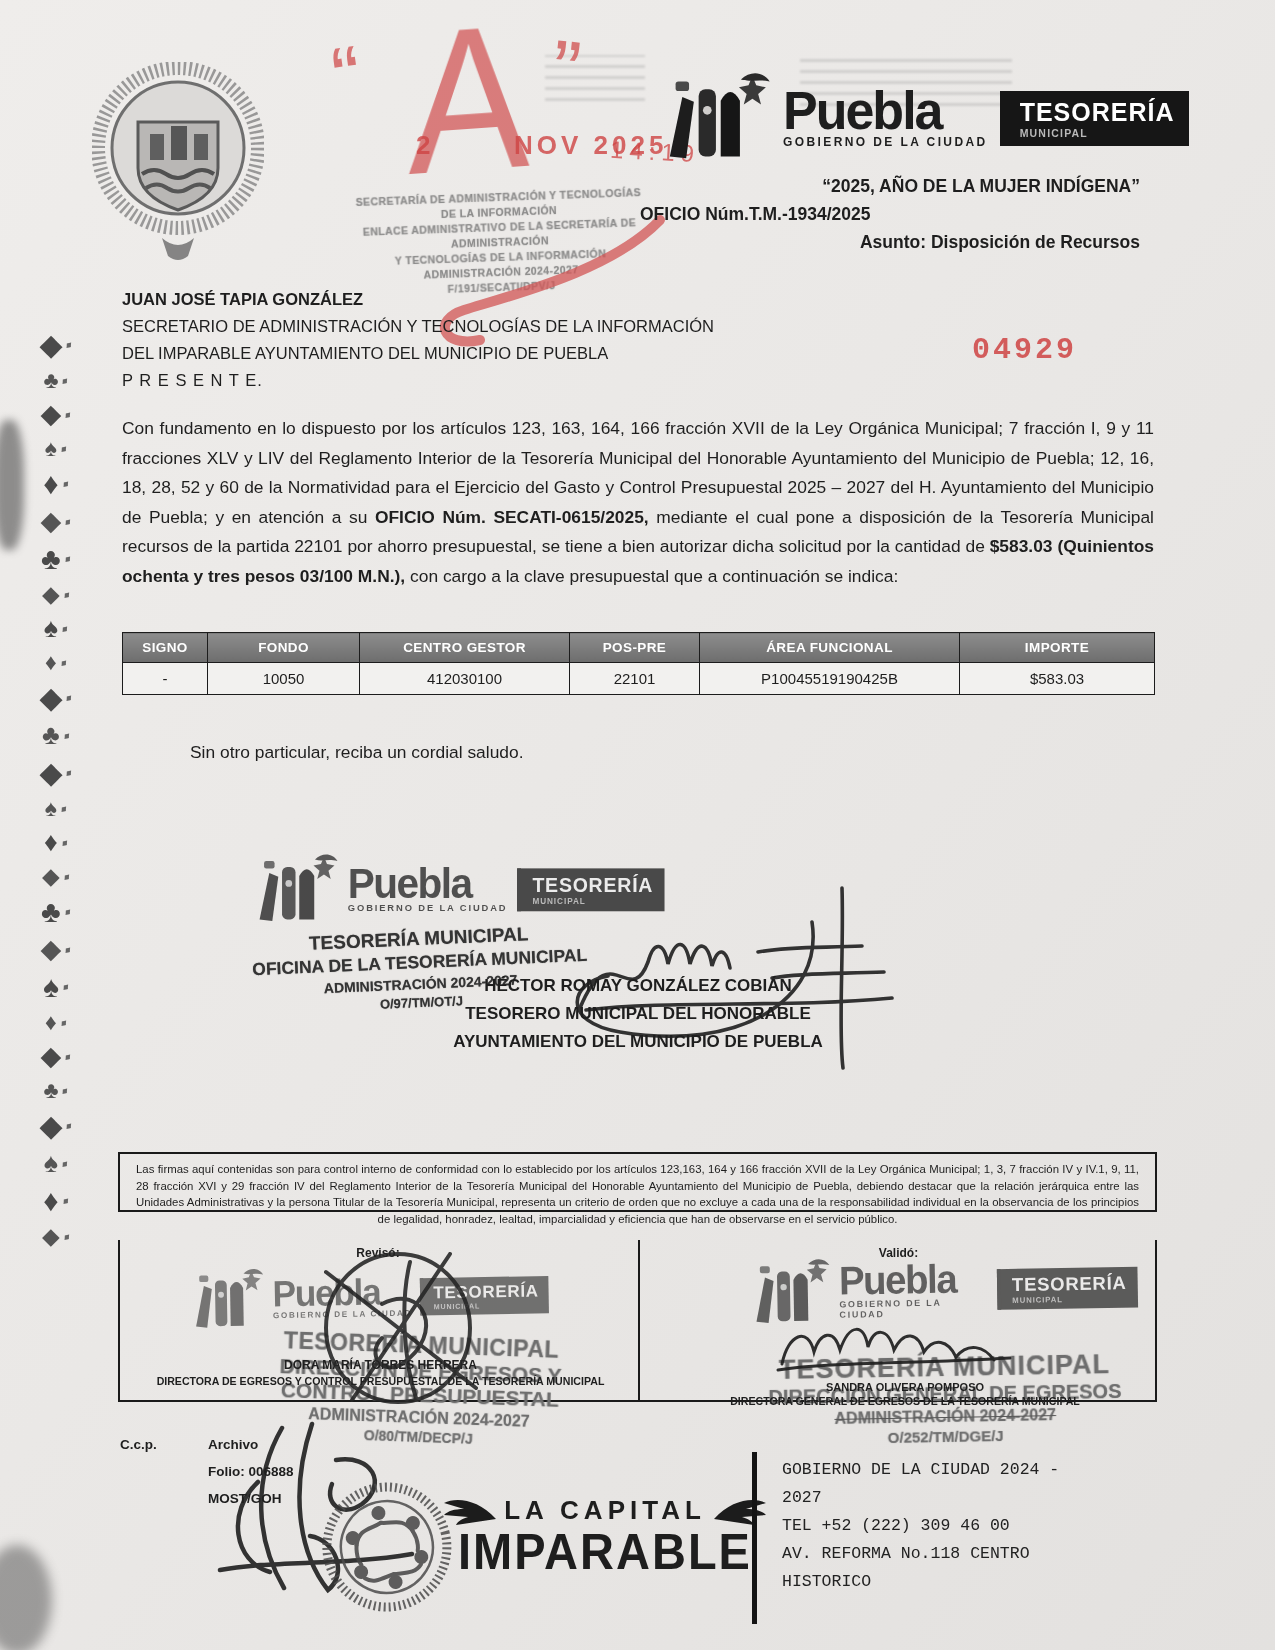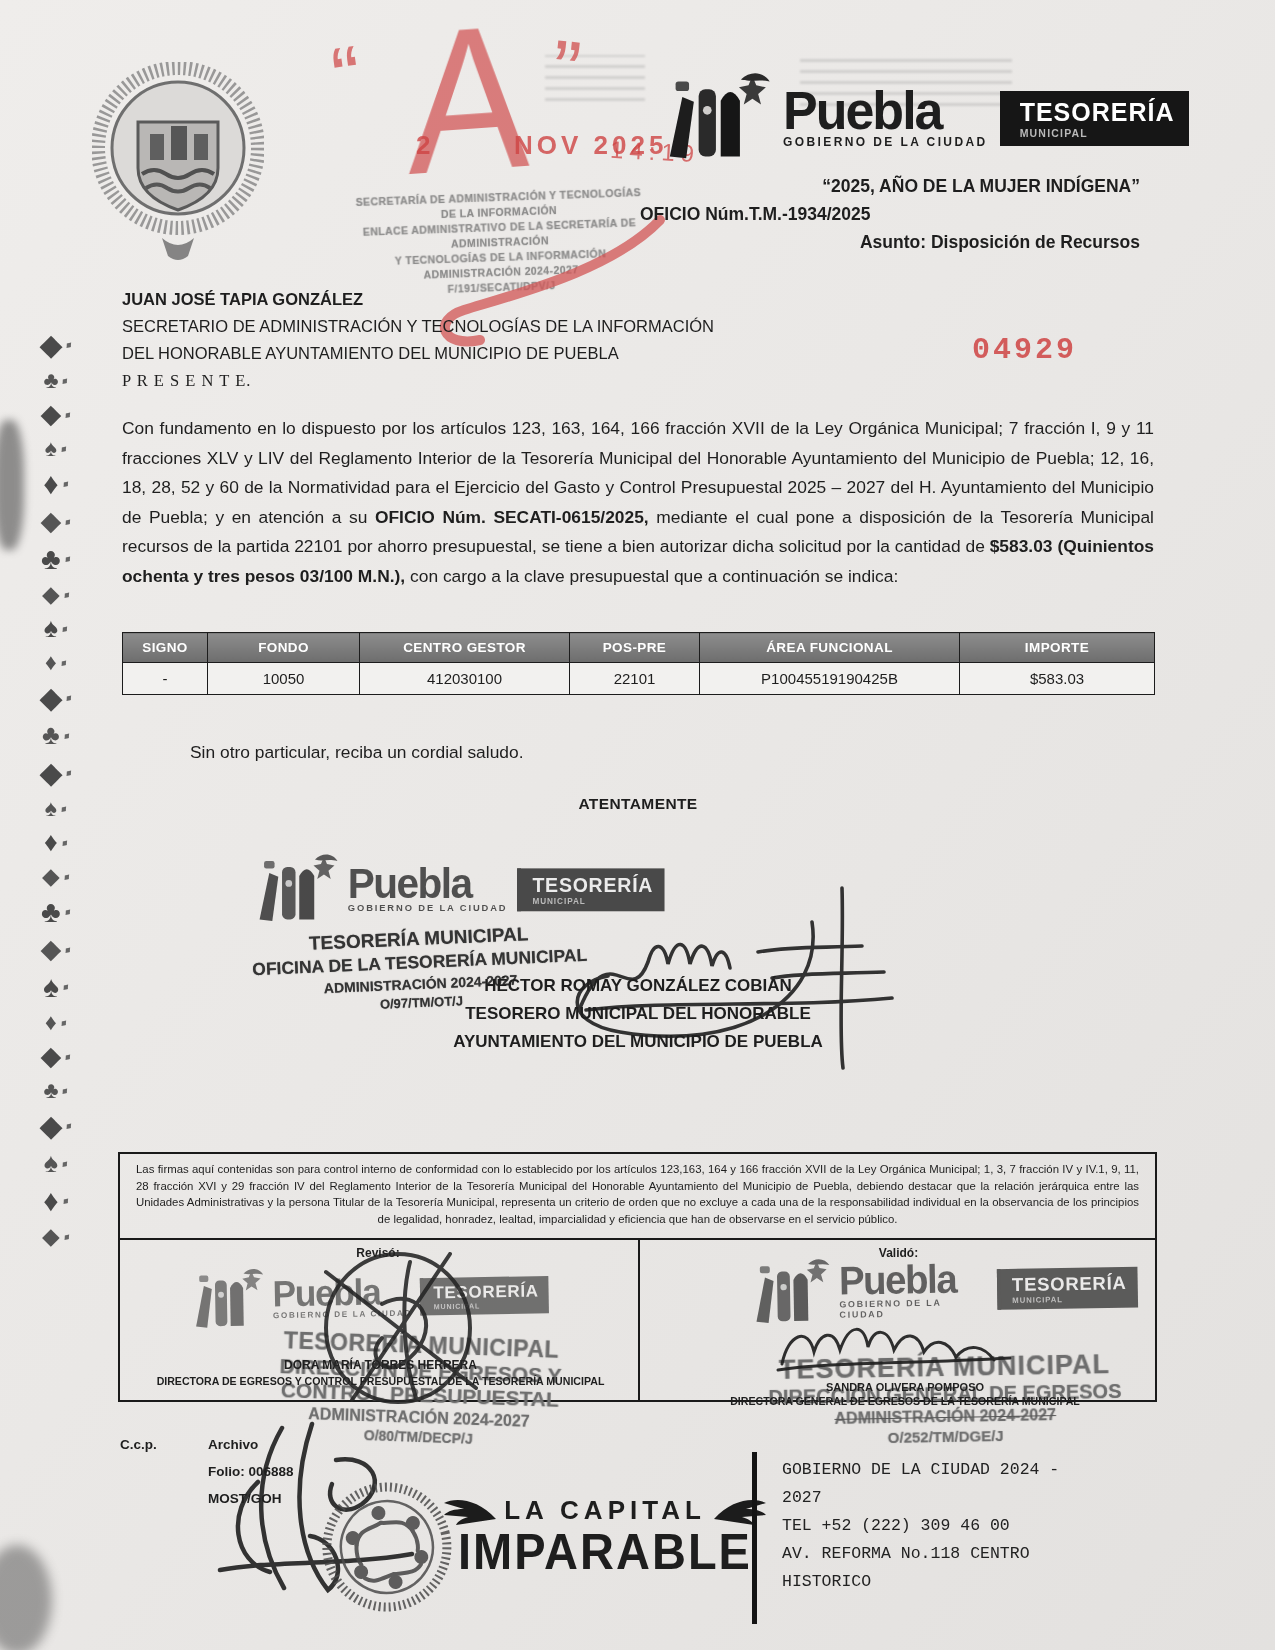--- a/index.html
+++ b/index.html
@@ -208,22 +208,22 @@
     </div>
   </div>
 
   <div class="abs b" style="left:640px;top:176px;width:500px;text-align:right;font-size:17.5px;">“2025, AÑO DE LA MUJER INDÍGENA”</div>
   <div class="abs b" style="left:640px;top:204px;width:500px;text-align:left;font-size:17.5px;">OFICIO Núm.T.M.-1934/2025</div>
   <div class="abs b" style="left:640px;top:232px;width:500px;text-align:right;font-size:17.5px;">Asunto: Disposición de Recursos</div>
 
   <div class="abs" style="left:122px;top:286px;font-size:16.5px;line-height:27px;">
     <div class="b">JUAN JOSÉ TAPIA GONZÁLEZ</div>
     <div>SECRETARIO DE ADMINISTRACIÓN Y TECNOLOGÍAS DE LA INFORMACIÓN</div>
-    <div>DEL HONORABLE AYUNTAMIENTO DEL MUNICIPIO DE PUEBLA</div>
-    <div style="letter-spacing:1px;font-family:Liberation Serif, serif;">P R E S E N T E.</div>
+    <div>DEL IMPARABLE AYUNTAMIENTO DEL MUNICIPIO DE PUEBLA</div>
+    <div style="letter-spacing:1px;">P R E S E N T E.</div>
   </div>
 
   <div class="abs red b mono" style="left:972px;top:333px;font-size:30px;letter-spacing:3px;opacity:.85;filter:blur(.3px);">04929</div>
 
   <div class="abs" style="left:122px;top:414px;width:1032px;font-size:17.4px;line-height:29.5px;text-align:justify;"><span>Con fundamento en lo dispuesto por los artículos 123, 163, 164, 166 fracción XVII de la Ley Orgánica Municipal; 7 fracción I, 9 y 11 fracciones XLV y LIV del Reglamento Interior de la Tesorería Municipal del Honorable Ayuntamiento del Municipio de Puebla; 12, 16, 18, 28, 52 y 60 de la Normatividad para el Ejercicio del Gasto y Control Presupuestal 2025 – 2027 del H. Ayuntamiento del Municipio de Puebla; y en atención a su </span><span class="b">OFICIO Núm. SECATI-0615/2025,</span><span> mediante el cual pone a disposición de la Tesorería Municipal recursos de la partida 22101 por ahorro presupuestal, se tiene a bien autorizar dicha solicitud por la cantidad de </span><span class="b">$583.03 (Quinientos ochenta y tres pesos 03/100 M.N.),</span><span> con cargo a la clave presupuestal que a continuación se indica:</span></div>
 
   <div class="abs" style="left:122px;top:632px;">
     <table class="budget">
       <colgroup>
         <col style="width:85px">
@@ -249,21 +249,20 @@
         <td>22101</td>
         <td>P10045519190425B</td>
         <td>$583.03</td>
       </tr>
     </tbody>
       </table>
   </div>
 
   <div class="abs" style="left:190px;top:742px;font-size:17.4px;">Sin otro particular, reciba un cordial saludo.</div>
 
-  <div class="abs b" style="left:122px;top:795px;width:1032px;text-align:center;font-size:15.5px;letter-spacing:.4px;">ATENTAMENTE</div>
 
   <div class="abs brand gray-stamp" style="left:248px;top:852px;transform:scale(.78);transform-origin:top left;">
     <svg width="118" height="96" viewBox="0 0 120 100" fill="#1d1d1d">
       <path d="M14,90 L27,28 L39,33 L31,92 Z"></path>
       <rect x="44" y="20" width="18" height="70" rx="7" fill="#2a2a2a"></rect>
       <circle cx="53" cy="42" r="4.5" fill="#cfcdcb"></circle>
       <path d="M67,90 L67,32 Q77,14 87,32 L87,90 Z" fill="#161616"></path>
       <path d="M100,6 l4,10 10,2 -8,7 3,11 -9,-6 -9,6 3,-11 -8,-7 10,-2 Z" fill="#3a3a3a"></path>
       <path d="M88,10 C98,0 112,2 118,12 C106,9 97,13 88,10 Z" fill="#2a2a2a"></path>
       <rect x="20" y="12" width="14" height="10" rx="3" fill="#4a4a4a"></rect>
@@ -295,21 +294,21 @@
       <path d="M96,130 C180,120 300,128 402,118"></path>
     </g>
   </svg>
 
   <div class="abs b" style="left:222px;top:972px;width:832px;text-align:center;font-size:17px;line-height:28px;">
     <div>HÉCTOR ROMAY GONZÁLEZ COBIÁN</div>
     <div>TESORERO MUNICIPAL DEL HONORABLE</div>
     <div>AYUNTAMIENTO DEL MUNICIPIO DE PUEBLA</div>
   </div>
 
-  <div class="abs" style="left:118px;top:1152px;width:1039px;height:88px;border:2px solid #1a1a1a;box-sizing:border-box;">
+  <div class="abs" style="left:118px;top:1152px;width:1039px;height:60px;border:2px solid #1a1a1a;box-sizing:border-box;">
     <div style="padding:7px 16px;font-size:11.4px;line-height:16.5px;text-align:justify;text-align-last:center;">Las firmas aquí contenidas son para control interno de conformidad con lo establecido por los artículos 123,163, 164 y 166 fracción XVII de la Ley Orgánica Municipal; 1, 3, 7 fracción IV y IV.1, 9, 11, 28 fracción XVI y 29 fracción IV del Reglamento Interior de la Tesorería Municipal del Honorable Ayuntamiento del Municipio de Puebla, debiendo destacar que la relación jerárquica entre las Unidades Administrativas y la persona Titular de la Tesorería Municipal, representa un criterio de orden que no excluye a cada una de la responsabilidad individual en la observancia de los principios de legalidad, honradez, lealtad, imparcialidad y eficiencia que han de observarse en el servicio público.</div>
   </div>
 
   <div class="abs" style="left:118px;top:1240px;width:1039px;height:162px;border:2px solid #1a1a1a;border-top:none;box-sizing:border-box;">
     <div style="position:absolute;left:50%;top:0;bottom:0;border-left:2px solid #1a1a1a;"></div>
   </div>
   <div class="abs b" style="left:118px;top:1246px;width:520px;text-align:center;font-size:12px;">Revisó:</div>
   <div class="abs b" style="left:640px;top:1246px;width:517px;text-align:center;font-size:12px;">Validó:</div>
 
   <div class="abs brand gray-stamp" style="left:185px;top:1268px;transform:scale(.68) rotate(-1deg);transform-origin:top left;opacity:.75;">

